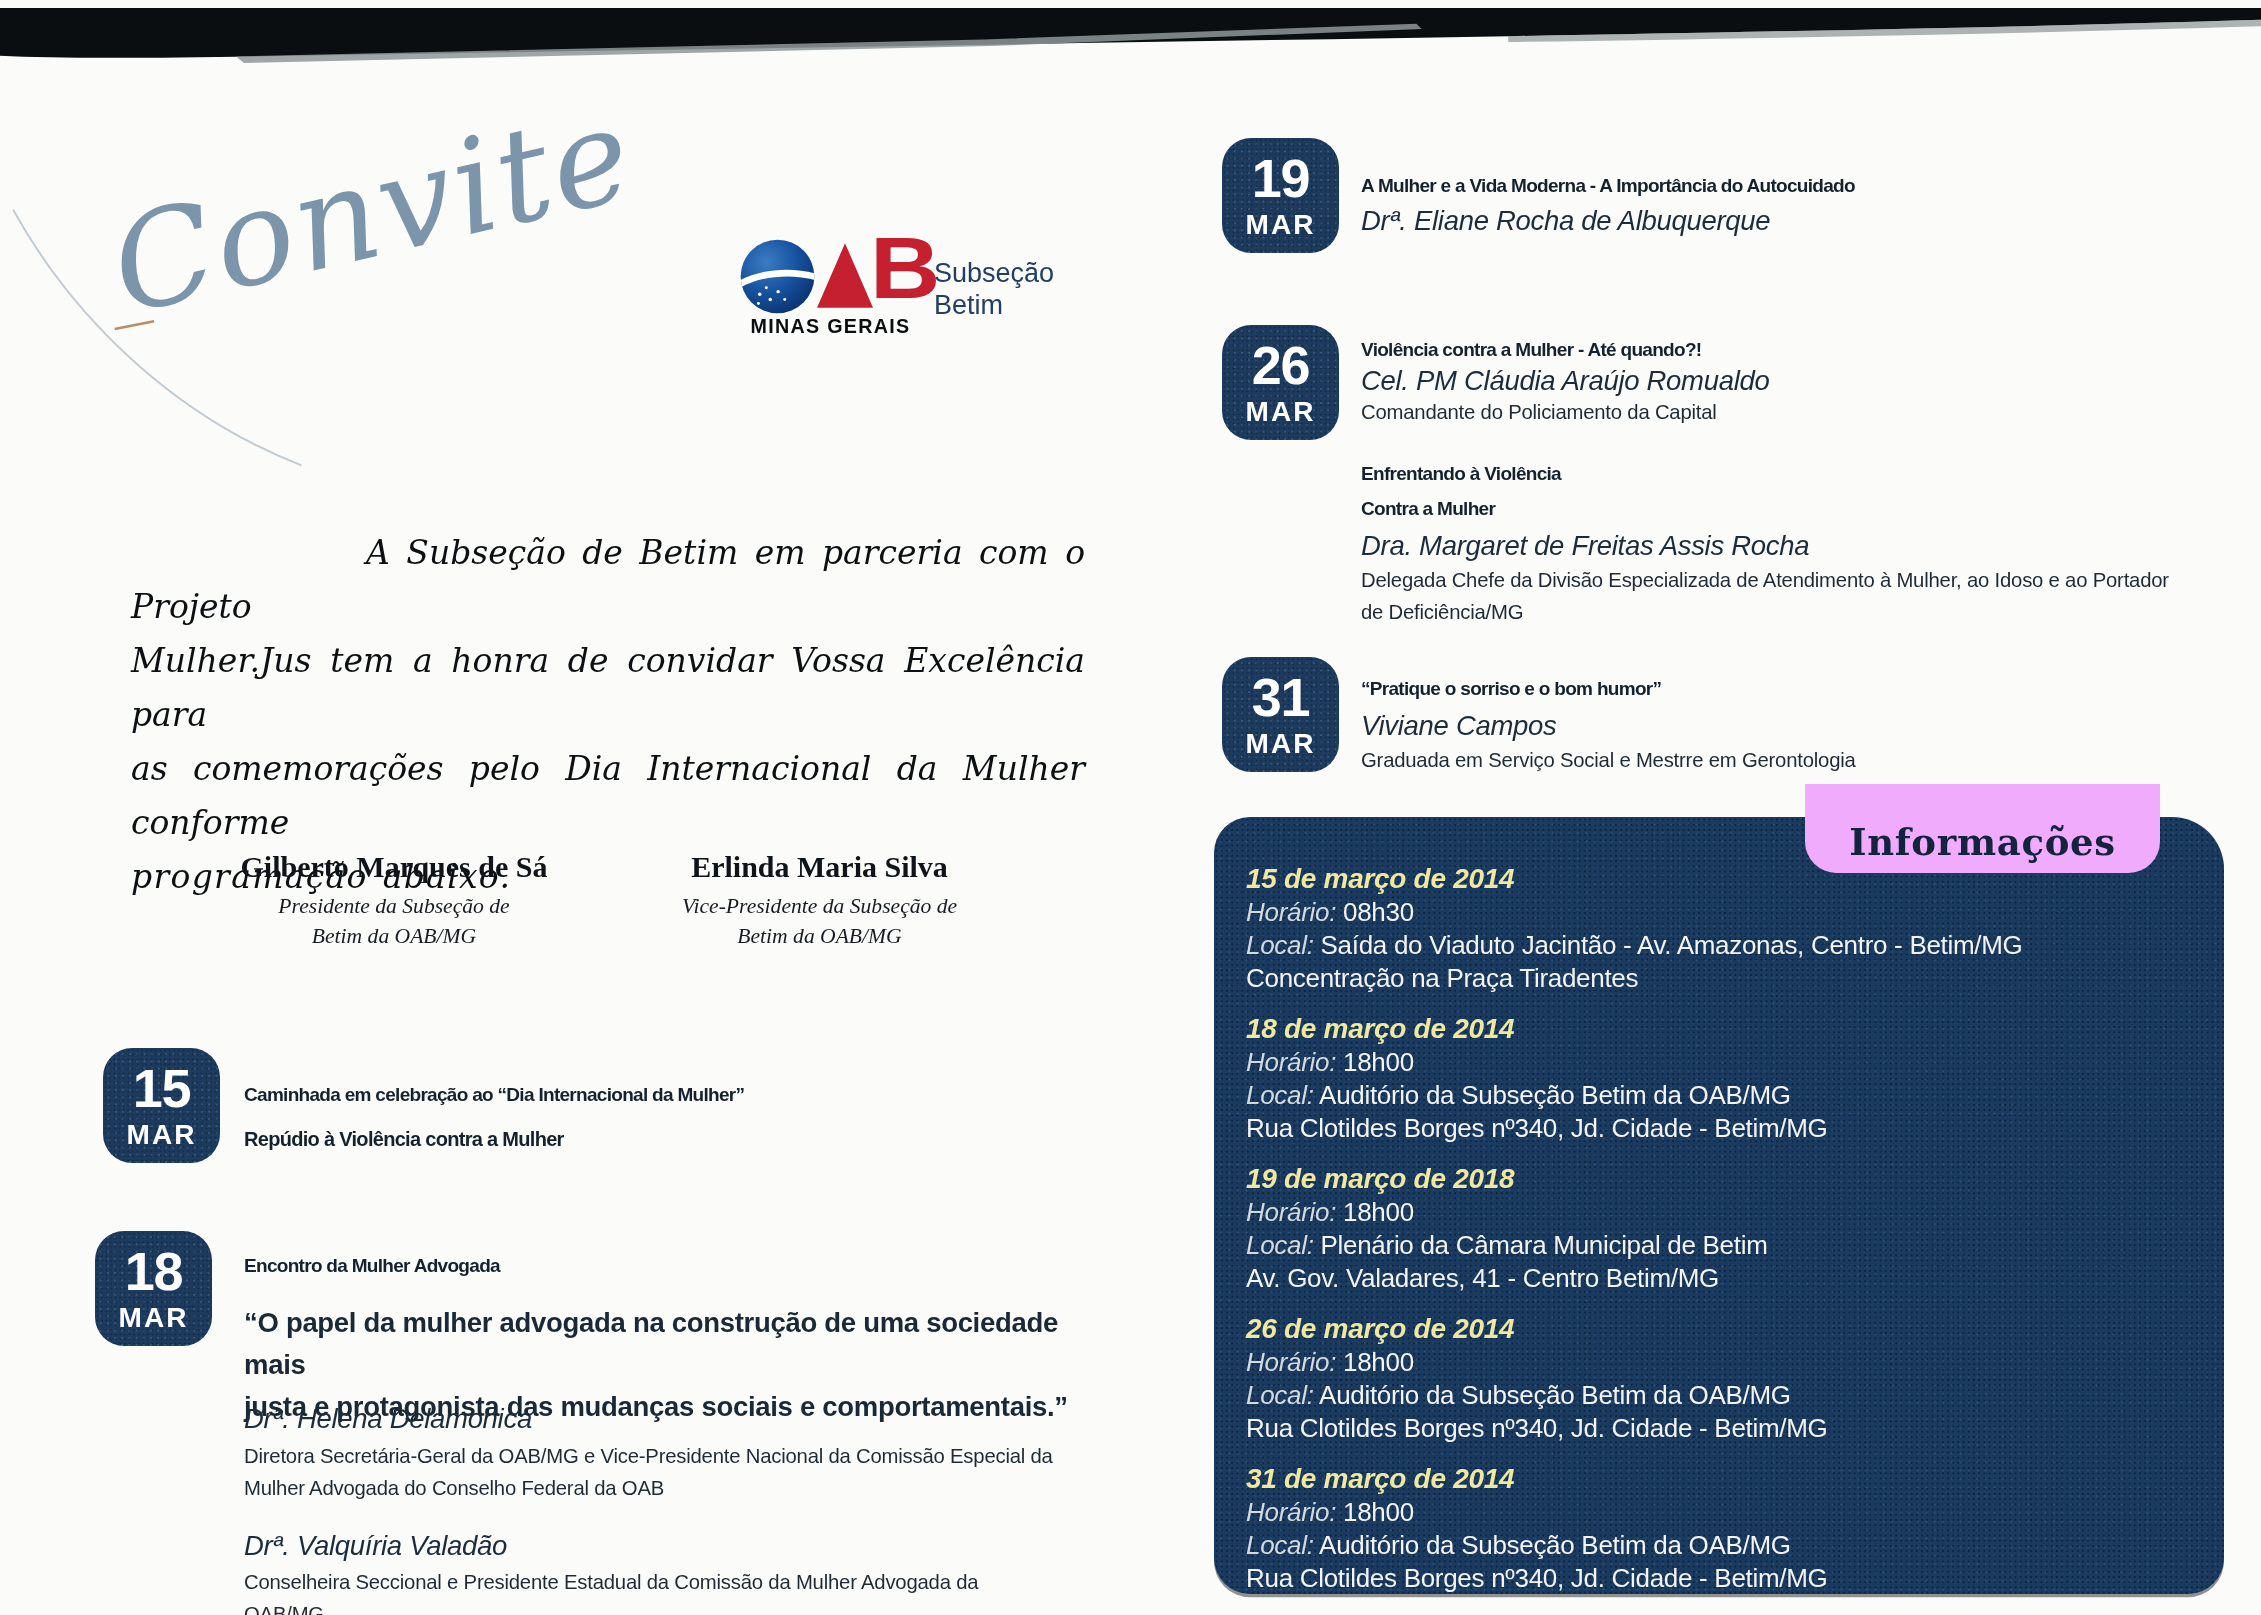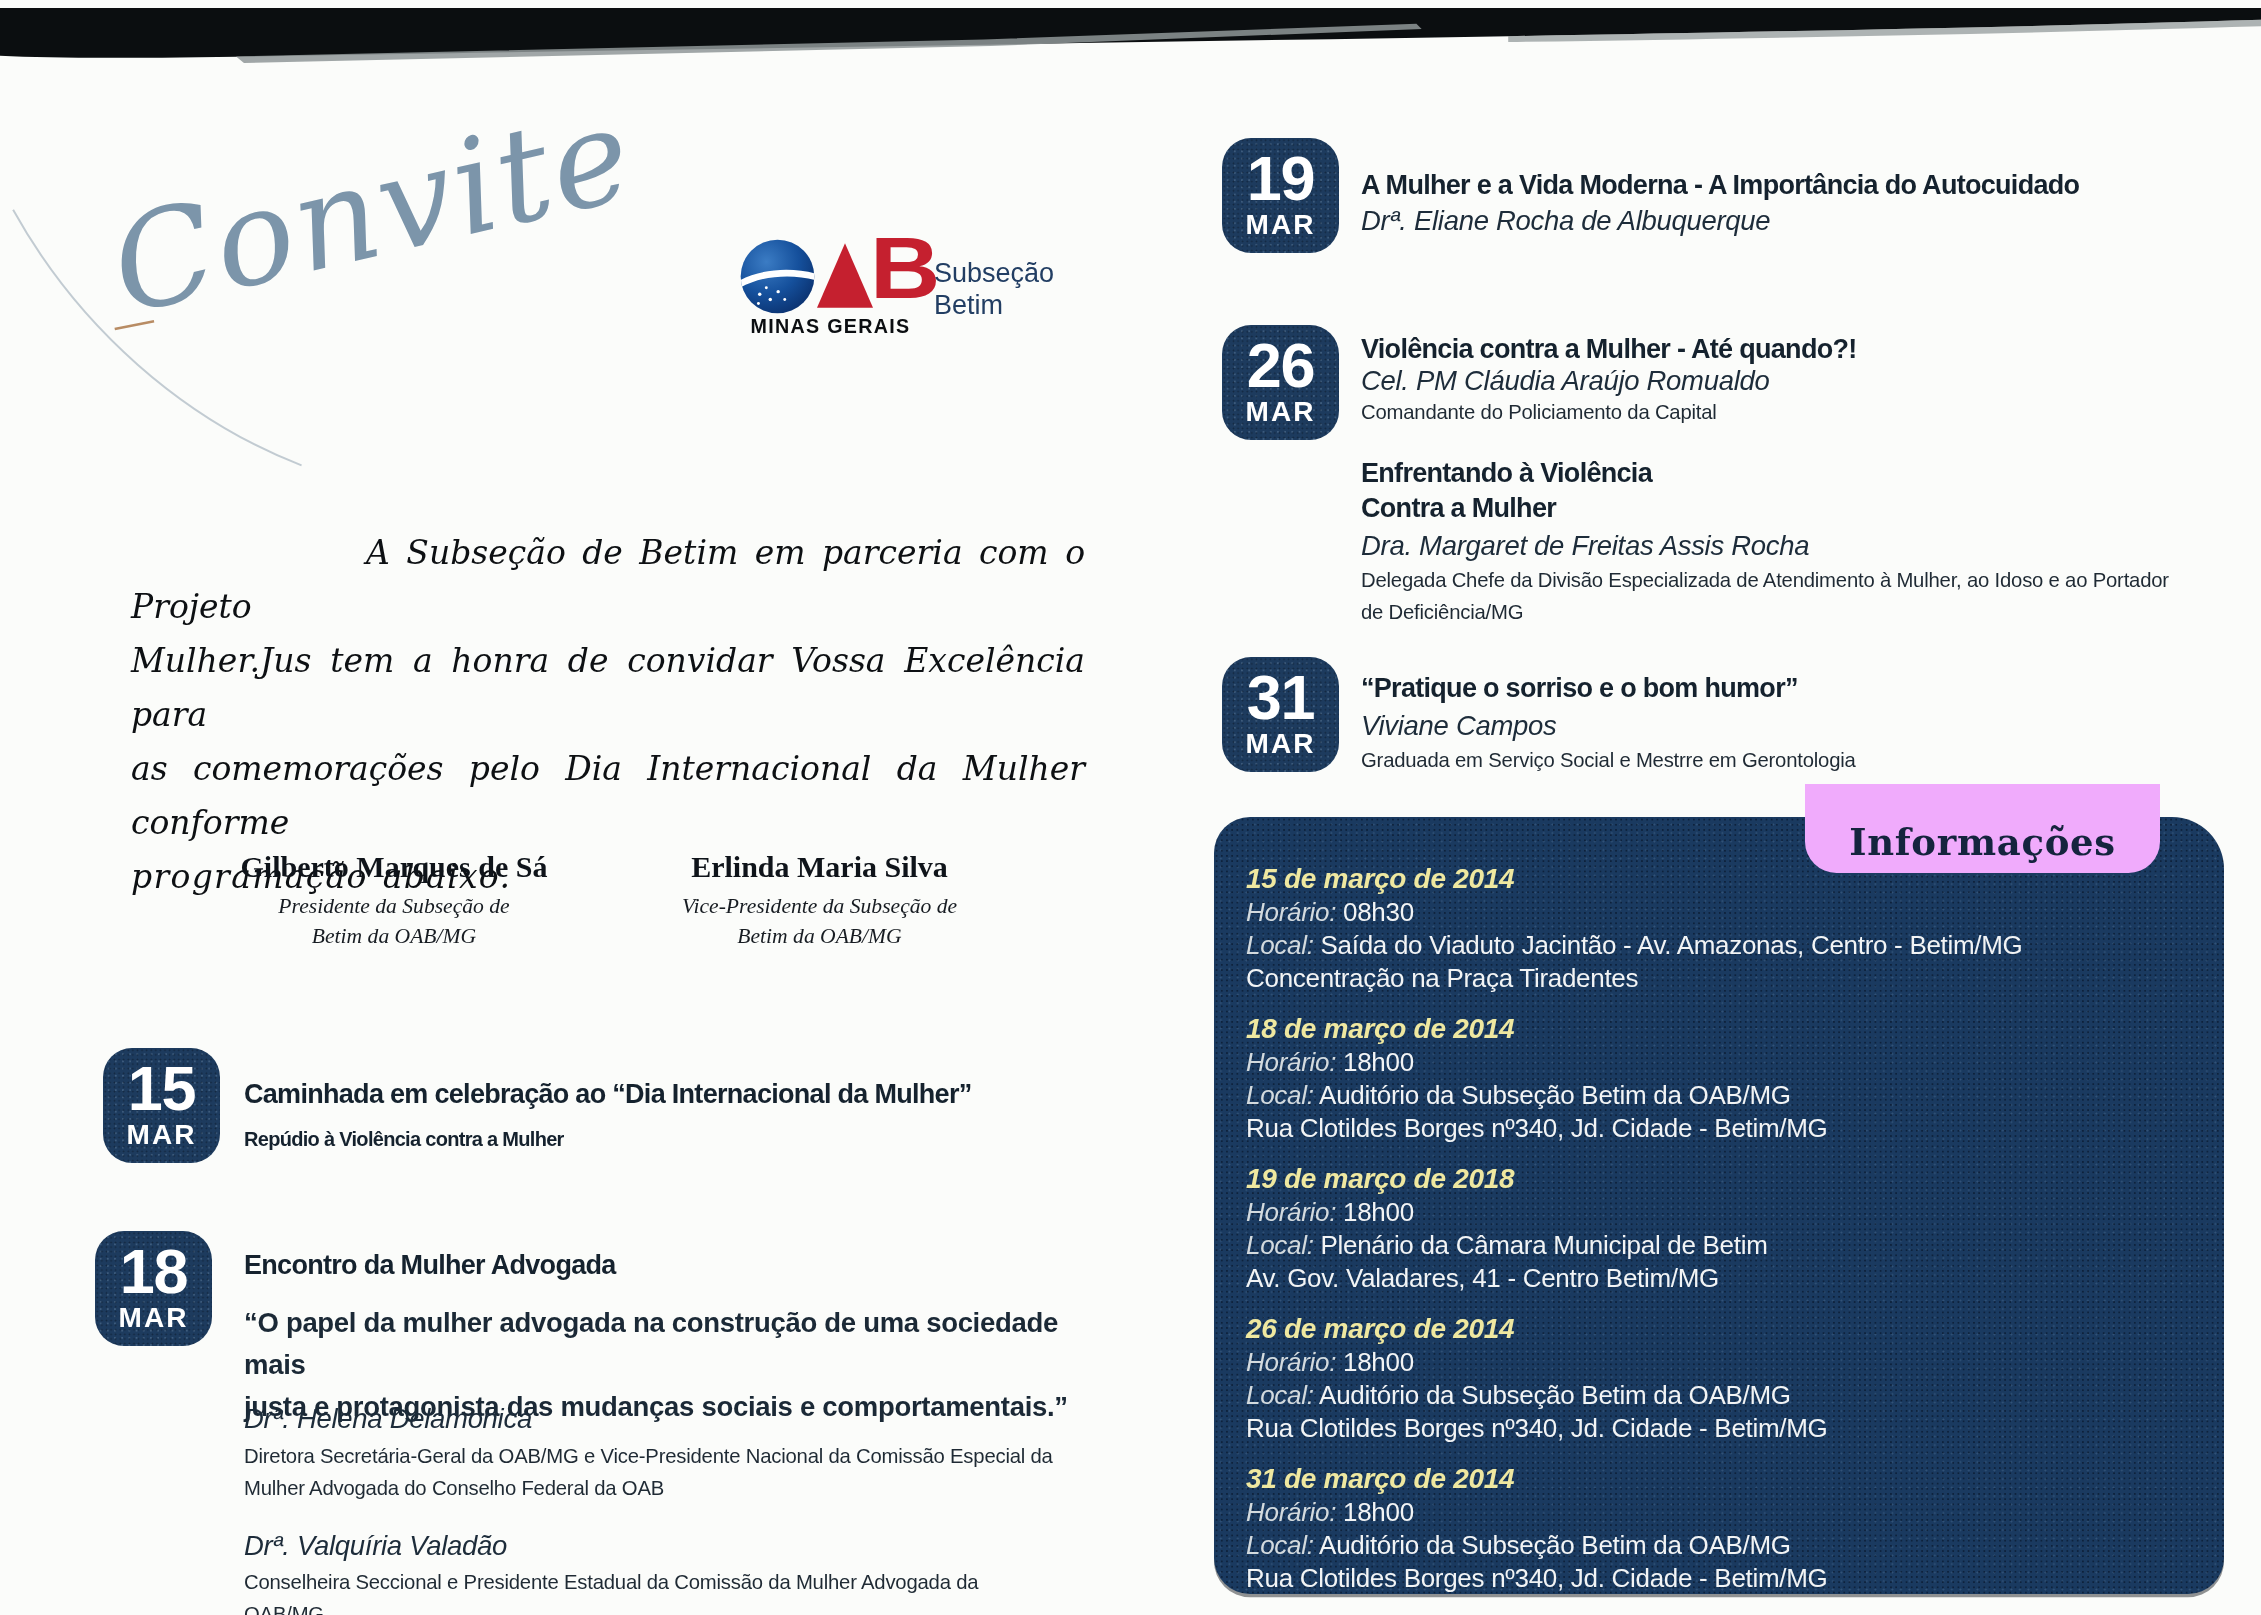--- a/index.html
+++ b/index.html
@@ -57,25 +57,25 @@
   .badge {
     position:absolute; width:117px; height:115px;
     background-color:#1d3b5e;
     background-image:
       radial-gradient(rgba(10,22,38,.55) 0.7px, transparent 1.1px),
       radial-gradient(rgba(120,150,180,.35) 0.7px, transparent 1.2px);
     background-size:4.6px 4.6px, 7.2px 7.2px;
     background-position:0 0, 2px 2.6px;
     border-radius:29px; color:#fff; text-align:center;
   }
-  .badge .d { font-size:63px; line-height:64px; font-weight:bold; margin-top:7.9px; letter-spacing:-1.3px; }
+  .badge .d { font-size:54px; line-height:64px; font-weight:bold; margin-top:7.9px; letter-spacing:-1.3px; }
   .badge .m { font-size:28px; line-height:30px; font-weight:bold; letter-spacing:2px; }
 
   
-  .ev-title { font-size:27px; font-weight:bold; letter-spacing:-0.7px; color:#15222e; line-height:45px; }
+  .ev-title { font-size:19px; font-weight:bold; letter-spacing:-0.7px; color:#15222e; line-height:45px; }
   .ev-quote { font-size:27.5px; font-weight:bold; letter-spacing:-0.3px; color:#1b2936; line-height:42px; }
   .ev-speaker { font-size:27.5px; font-style:italic; letter-spacing:-0.3px; color:#1d2c3a; }
   .ev-role { font-size:20.3px; letter-spacing:-0.2px; color:#1f2a34; line-height:31.5px; }
 
   
   .panel {
     position:absolute; left:1214px; top:817px; width:1010px; height:777px;
     background-color:#1a3a60;
     background-image:
       radial-gradient(rgba(6,18,36,.6) 0.7px, transparent 1.2px),

